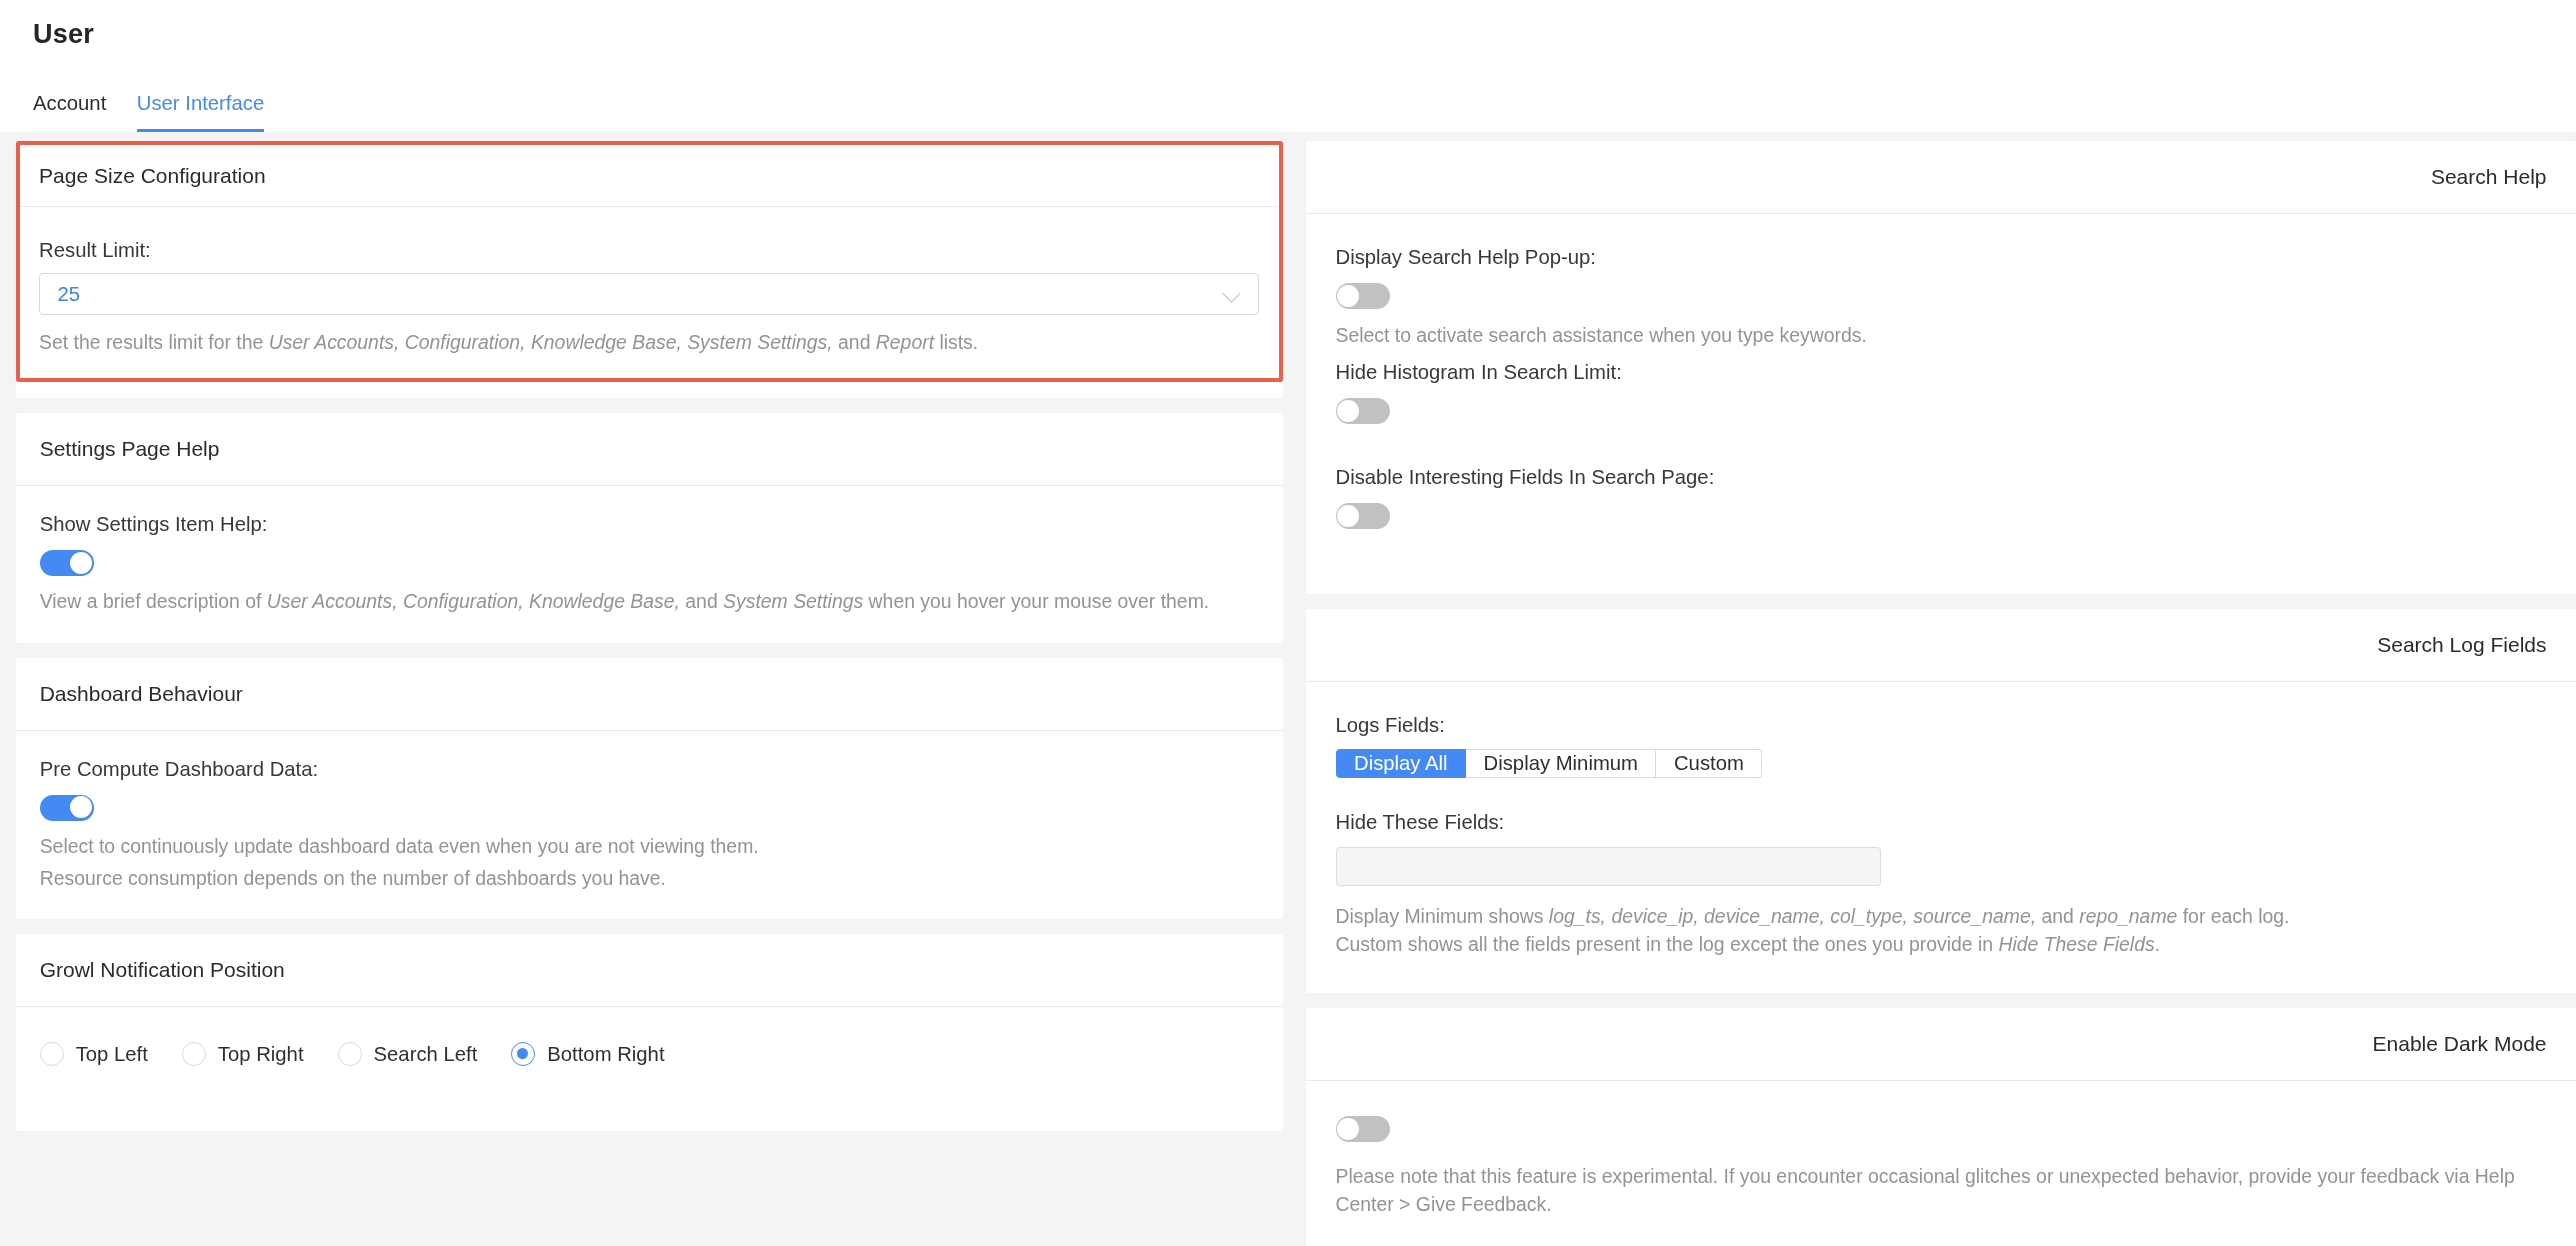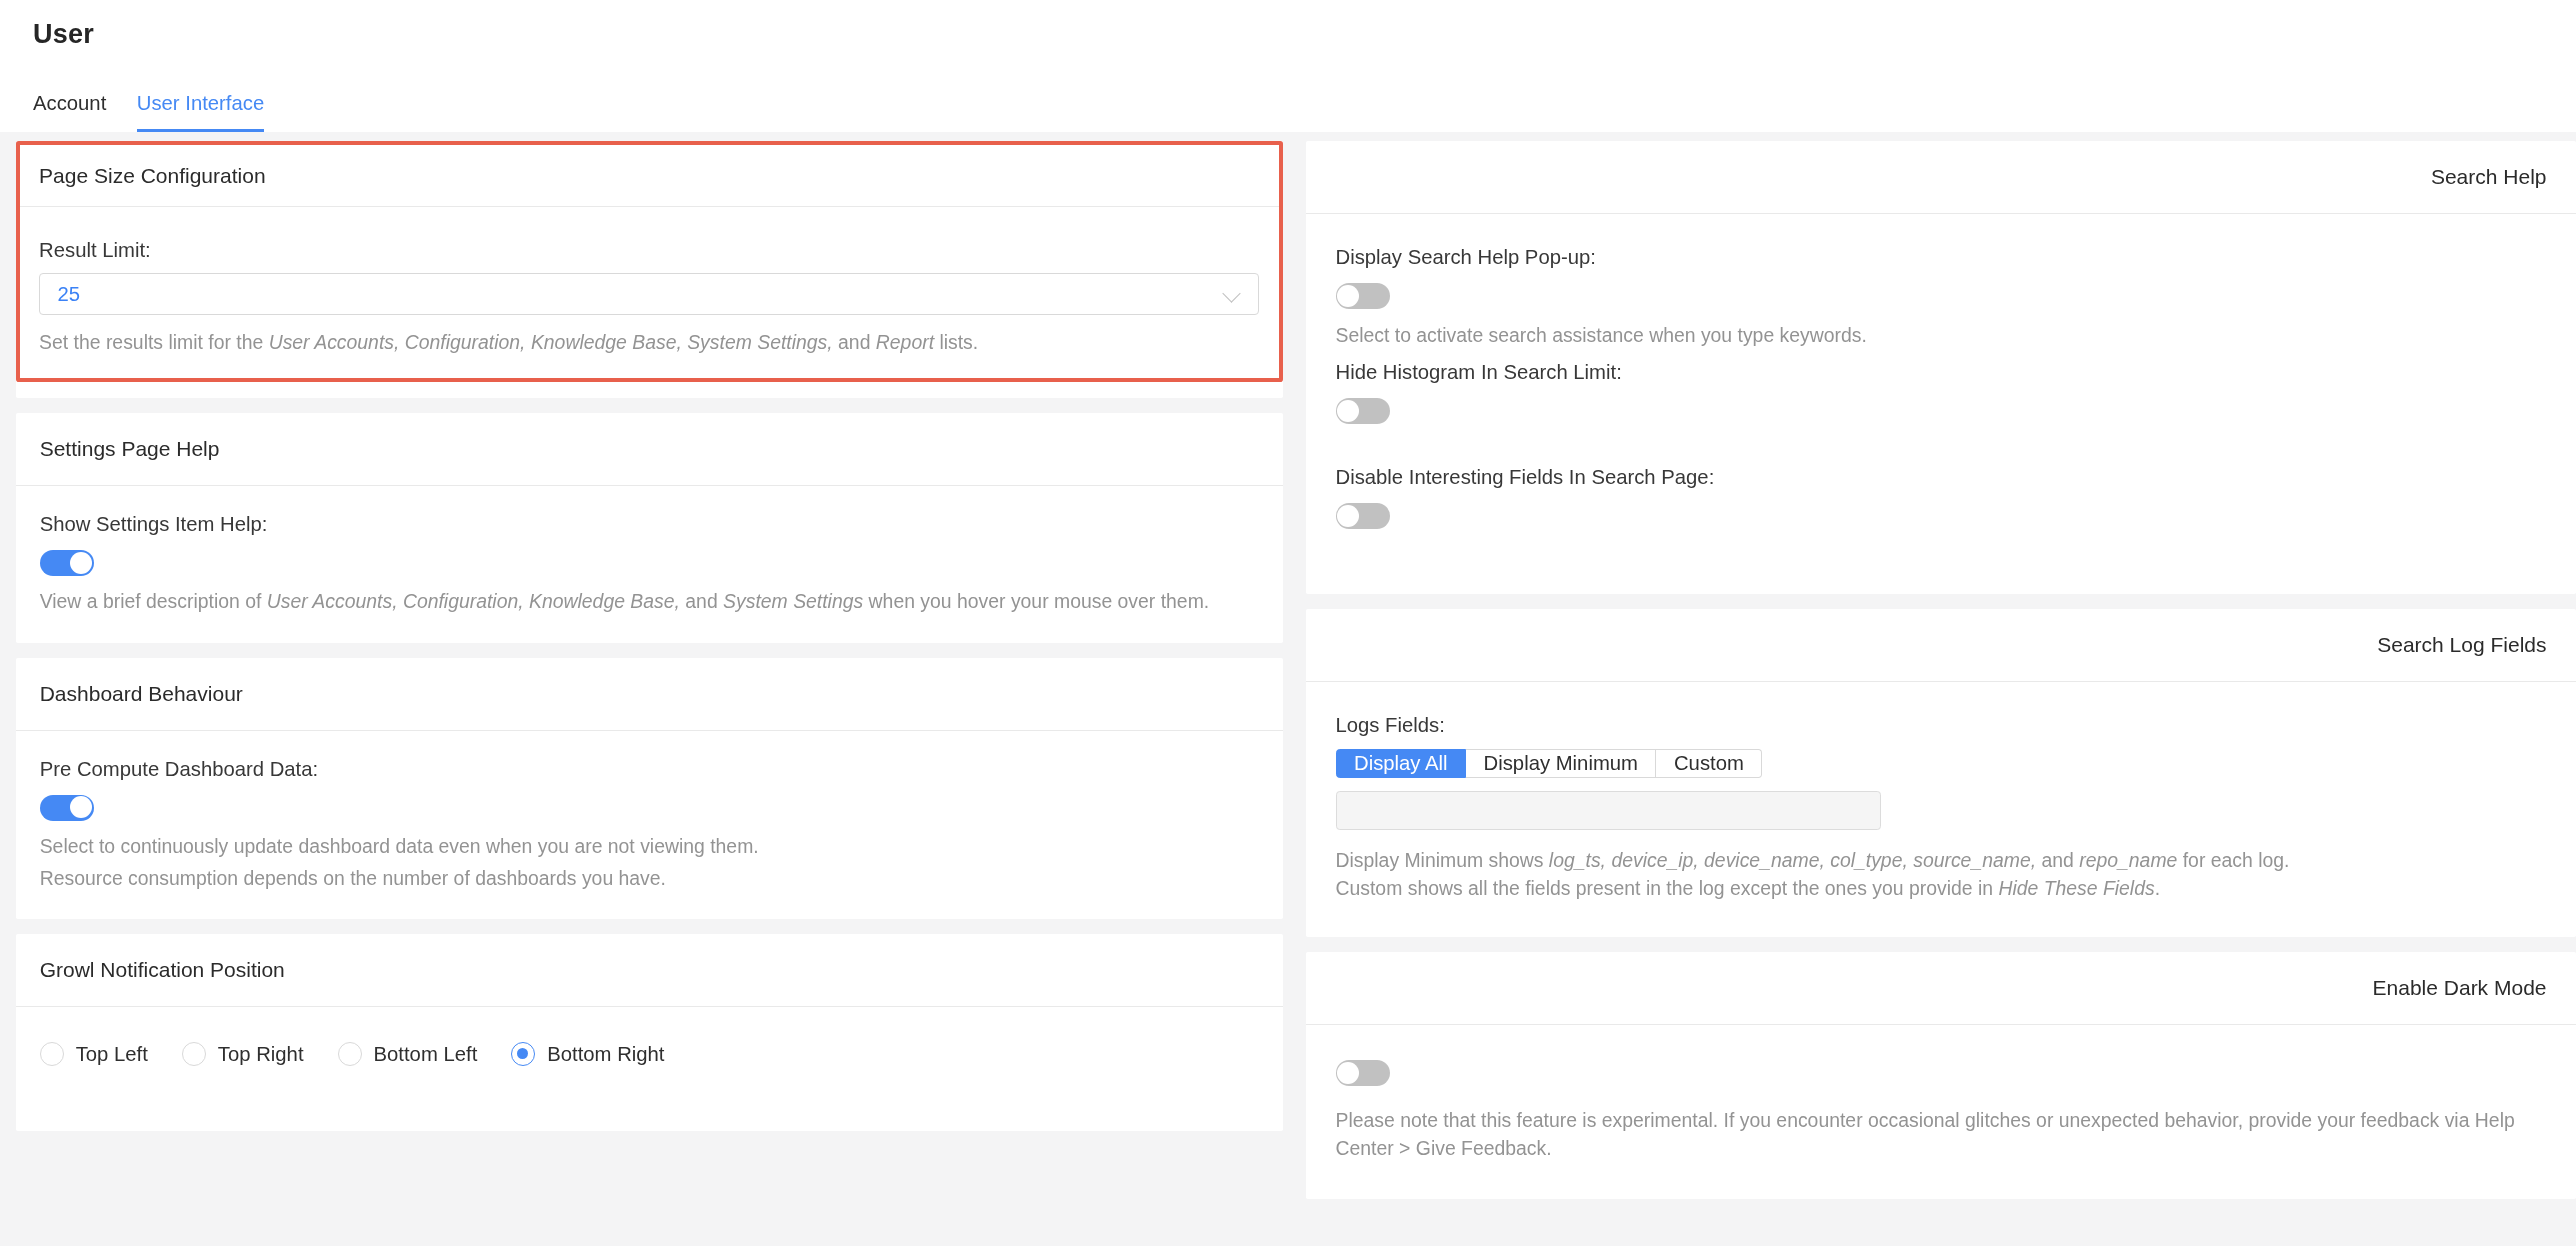--- a/index.html
+++ b/index.html
@@ -143,21 +143,21 @@
           <div class="radio-option">
             <span class="radio-circle"></span>
             <span class="field-label">Top Left</span>
           </div>
           <div class="radio-option">
             <span class="radio-circle"></span>
             <span class="field-label">Top Right</span>
           </div>
           <div class="radio-option">
             <span class="radio-circle"></span>
-            <span class="field-label">Bottom Left</span>
+            <span class="field-label">Search Left</span>
           </div>
           <div class="radio-option selected">
             <span class="radio-circle"></span>
             <span class="field-label">Bottom Right</span>
           </div>
         </div>
       </div>
     </div>
 
   </div>
@@ -185,20 +185,21 @@
 
     <div class="card">
       <div class="card-h">Search Log Fields</div>
       <div class="card-b slf-body">
         <div class="field-label">Logs Fields:</div>
         <div class="btn-group">
           <div class="btn-seg active">Display All</div>
           <div class="btn-seg">Display Minimum</div>
           <div class="btn-seg">Custom</div>
         </div>
+        <div class="field-label mt35">Hide These Fields:</div>
         <input class="text-input" type="text" disabled="" value="" style="">
         <div class="help mt18 lh30">
           <span>Display Minimum shows </span><i>log_ts, device_ip, device_name, col_type, source_name,</i><span> and </span><i>repo_name</i><span> for each log.</span>
         </div>
         <div class="help lh30">
           <span>Custom shows all the fields present in the log except the ones you provide in </span><i>Hide These Fields</i><span>.</span>
         </div>
       </div>
     </div>
 

